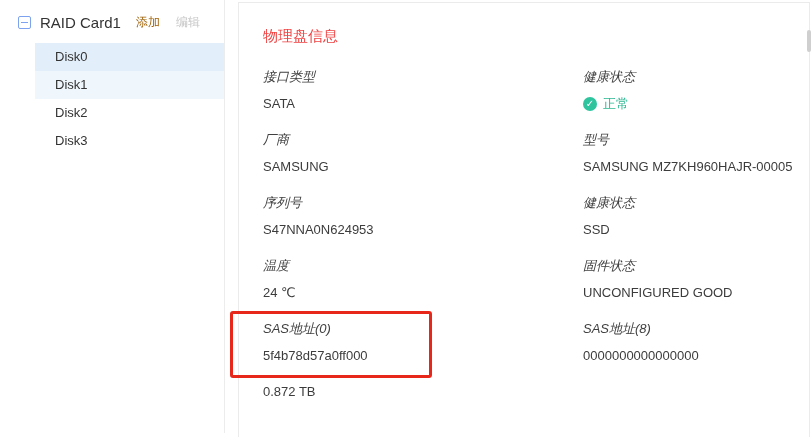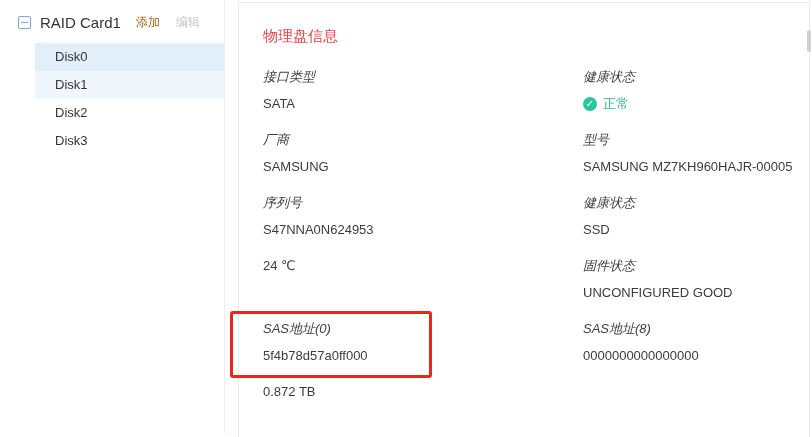--- a/index.html
+++ b/index.html
@@ -131,20 +131,21 @@
     <div class="field">
       <div class="f-label">序列号</div>
       <div class="f-value">S47NNA0N624953</div>
     </div>
 
     <div class="field">
       <div class="f-label">健康状态</div>
       <div class="f-value">SSD</div>
     </div>
     <div class="field">
+      <div class="f-label">温度</div>
       <div class="f-value">24 ℃</div>
     </div>
 
     <div class="field">
       <div class="f-label">固件状态</div>
       <div class="f-value">UNCONFIGURED GOOD</div>
     </div>
     <div class="field">
       <div class="f-label">SAS地址(0)</div>
       <div class="f-value">5f4b78d57a0ff000</div>

